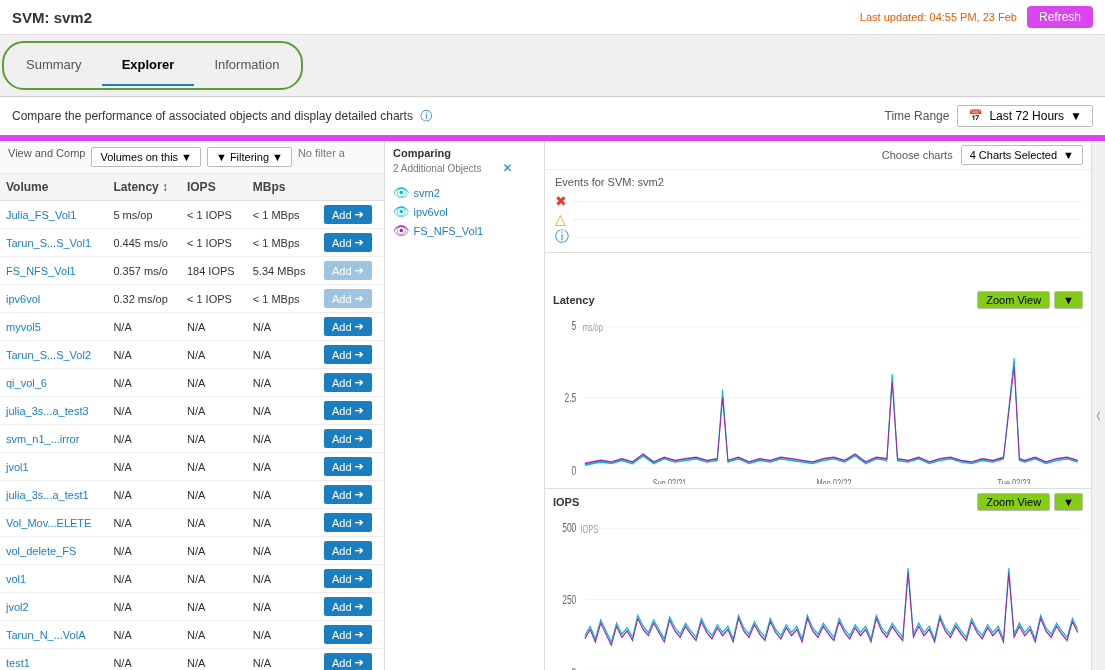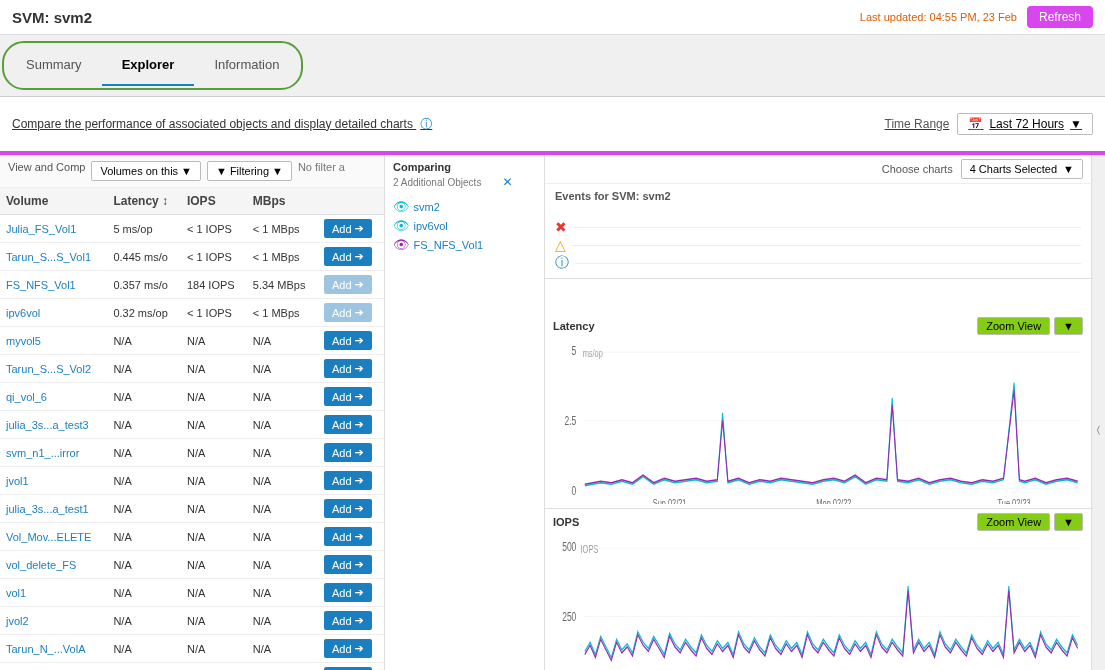--- a/index.html
+++ b/index.html
@@ -46,38 +46,38 @@
     .compare-item { display: flex; align-items: center; gap: 4px; font-size: 11px; padding: 2px 0; color: #1a7fc1; cursor: pointer; }
 
     
     .right-panel { flex: 1; background: #fff; display: flex; flex-direction: column; overflow: hidden; }
 
     .charts-header { display: flex; align-items: center; justify-content: flex-end; padding: 4px 8px; border-bottom: 1px solid #eee; gap: 8px; }
     .choose-charts-label { font-size: 11px; color: #555; }
     .charts-select { border: 1px solid #bbb; background: #fff; padding: 3px 8px; font-size: 11px; border-radius: 2px; display: flex; align-items: center; gap: 6px; cursor: pointer; }
 
     .events-section { border-bottom: 1px solid #ddd; padding: 6px 10px; background: #fff; }
-    .events-title { font-size: 11px; font-weight: bold; color: #555; margin-bottom: 16px; }
+    .events-title { font-size: 11px; font-weight: normal; color: #555; margin-bottom: 4px; }
     .event-row { display: flex; align-items: center; gap: 6px; height: 18px; }
     .event-line { flex: 1; border-top: 1px solid #eee; }
 
     .chart-section { flex: 1; border-bottom: 1px solid #ddd; padding: 4px 8px; display: flex; flex-direction: column; min-height: 0; }
     .chart-header { display: flex; align-items: center; justify-content: space-between; margin-bottom: 2px; }
     .chart-title { font-size: 11px; font-weight: bold; color: #333; }
     .zoom-btn { border: 1px solid #bbb; background: #84cc16; padding: 2px 8px; font-size: 11px; cursor: pointer; border-radius: 2px; display: flex; align-items: center; gap: 3px; }
     .chart-area { flex: 1; position: relative; }
 
     
     .chart-svg { width: 100%; height: 100%; }
 
     
     .scroll-indicator { width: 14px; background: #f0f0f0; display: flex; align-items: center; justify-content: center; border-left: 1px solid #ddd; cursor: pointer; font-size: 10px; color: #777; }
 
     
-    .description-row { background: #fff; padding: 16px 12px; display: flex; align-items: center; justify-content: space-between; border-bottom: 4px solid #d946ef; text-decoration: underline; }
+    .description-row { background: #fff; padding: 8px 12px; display: flex; align-items: center; justify-content: space-between; border-bottom: 6px solid #d946ef; }
     .help-icon { color: #1a7fc1; margin-left: 4px; cursor: pointer; }
 
     
     .icon-error { color: #e53935; font-size: 14px; }
     .icon-warning { color: #ff9800; font-size: 14px; }
     .icon-info { color: #1a7fc1; font-size: 14px; }
 
     
     .tab-group-border { border: 2px solid #5a9e3a; border-radius: 22px; display: flex; padding: 2px; margin: 6px 0; }
   </style>

